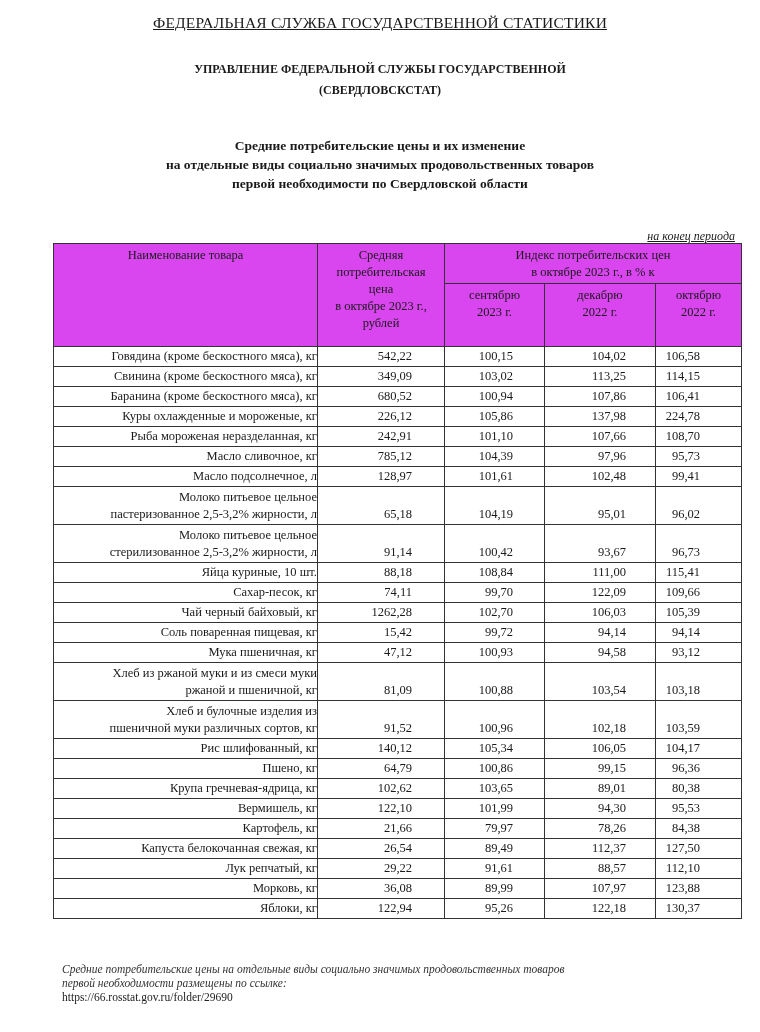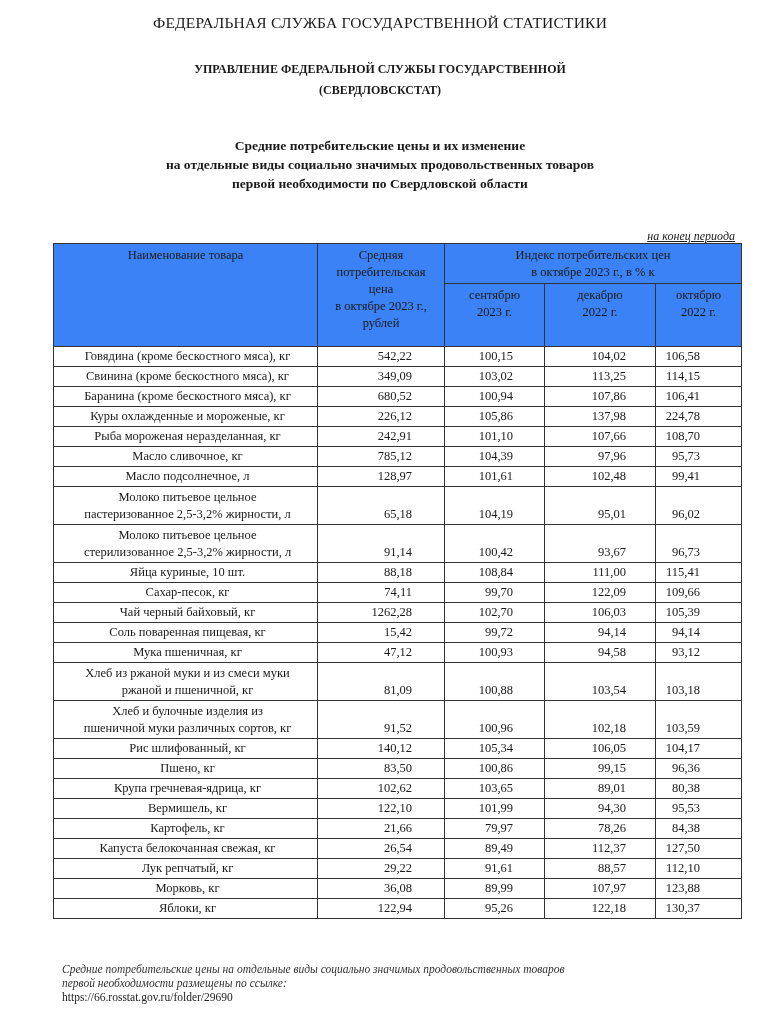--- a/index.html
+++ b/index.html
@@ -3,21 +3,21 @@
 <meta charset="utf-8">
 <style>
   html, body { margin: 0; padding: 0; background: #ffffff; }
   body {
     width: 760px; height: 1032px; position: relative; overflow: hidden;
     font-family: "Liberation Serif", "DejaVu Serif", serif;
     color: #1a1a1a;
   }
   .agency {
     position: absolute; top: 14px; left: 0; width: 760px; text-align: center;
-    font-size: 15.5px; letter-spacing: 0.2px;
+    font-size: 15.5px; letter-spacing: 0.2px; text-decoration: underline;
   }
   .office {
     position: absolute; top: 59px; left: 0; width: 760px; text-align: center;
     font-size: 12px; font-weight: bold; line-height: 21px;
   }
   .doc-title {
     position: absolute; top: 136px; left: 0; width: 760px; text-align: center;
     font-size: 13.5px; font-weight: bold; line-height: 19px;
   }
   .period-note {
@@ -27,25 +27,25 @@
   table.prices {
     position: absolute; top: 243px; left: 53px; width: 688px;
     border-collapse: collapse; table-layout: fixed;
     font-size: 12.5px; line-height: 17px;
   }
   table.prices th, table.prices td {
     border: 1px solid #333;
     padding: 0;
   }
   table.prices th {
-    background: #3b82f6; font-weight: normal; vertical-align: top;
+    background: #d946ef; font-weight: normal; vertical-align: top;
     text-align: center; padding-top: 3px;
   }
   table.prices thead th.sub { padding-top: 3px; }
-  table.prices td.name { text-align: center; padding-left: 4px; margin-left: 37px; }
+  table.prices td.name { text-align: right; padding-left: 4px; margin-left: 37px; }
   table.prices td.num { text-align: right; }
   table.prices td.c1 { padding-right: 32px; }
   table.prices td.c2 { padding-right: 31px; }
   table.prices td.c3 { padding-right: 29px; }
   table.prices td.c4 { padding-right: 41px; }
   table.prices tbody tr { height: 20px; }
   table.prices tbody tr.tall { height: 38px; }
   table.prices tbody tr td.num { vertical-align: bottom; padding-bottom: 1px; }
   table.prices tbody tr td.name { vertical-align: bottom; padding-bottom: 1px; }
   table.prices thead { border-bottom: 1.5px solid #333; }
@@ -268,21 +268,21 @@
         </td>
         <td class="num c1">140,12</td>
         <td class="num c2">105,34</td>
         <td class="num c3">106,05</td>
         <td class="num c4">104,17</td>
       </tr>
       <tr>
         <td class="name">
           <div>Пшено, кг</div>
         </td>
-        <td class="num c1">83,50</td>
+        <td class="num c1">64,79</td>
         <td class="num c2">100,86</td>
         <td class="num c3">99,15</td>
         <td class="num c4">96,36</td>
       </tr>
       <tr>
         <td class="name">
           <div>Крупа гречневая-ядрица, кг</div>
         </td>
         <td class="num c1">102,62</td>
         <td class="num c2">103,65</td>

